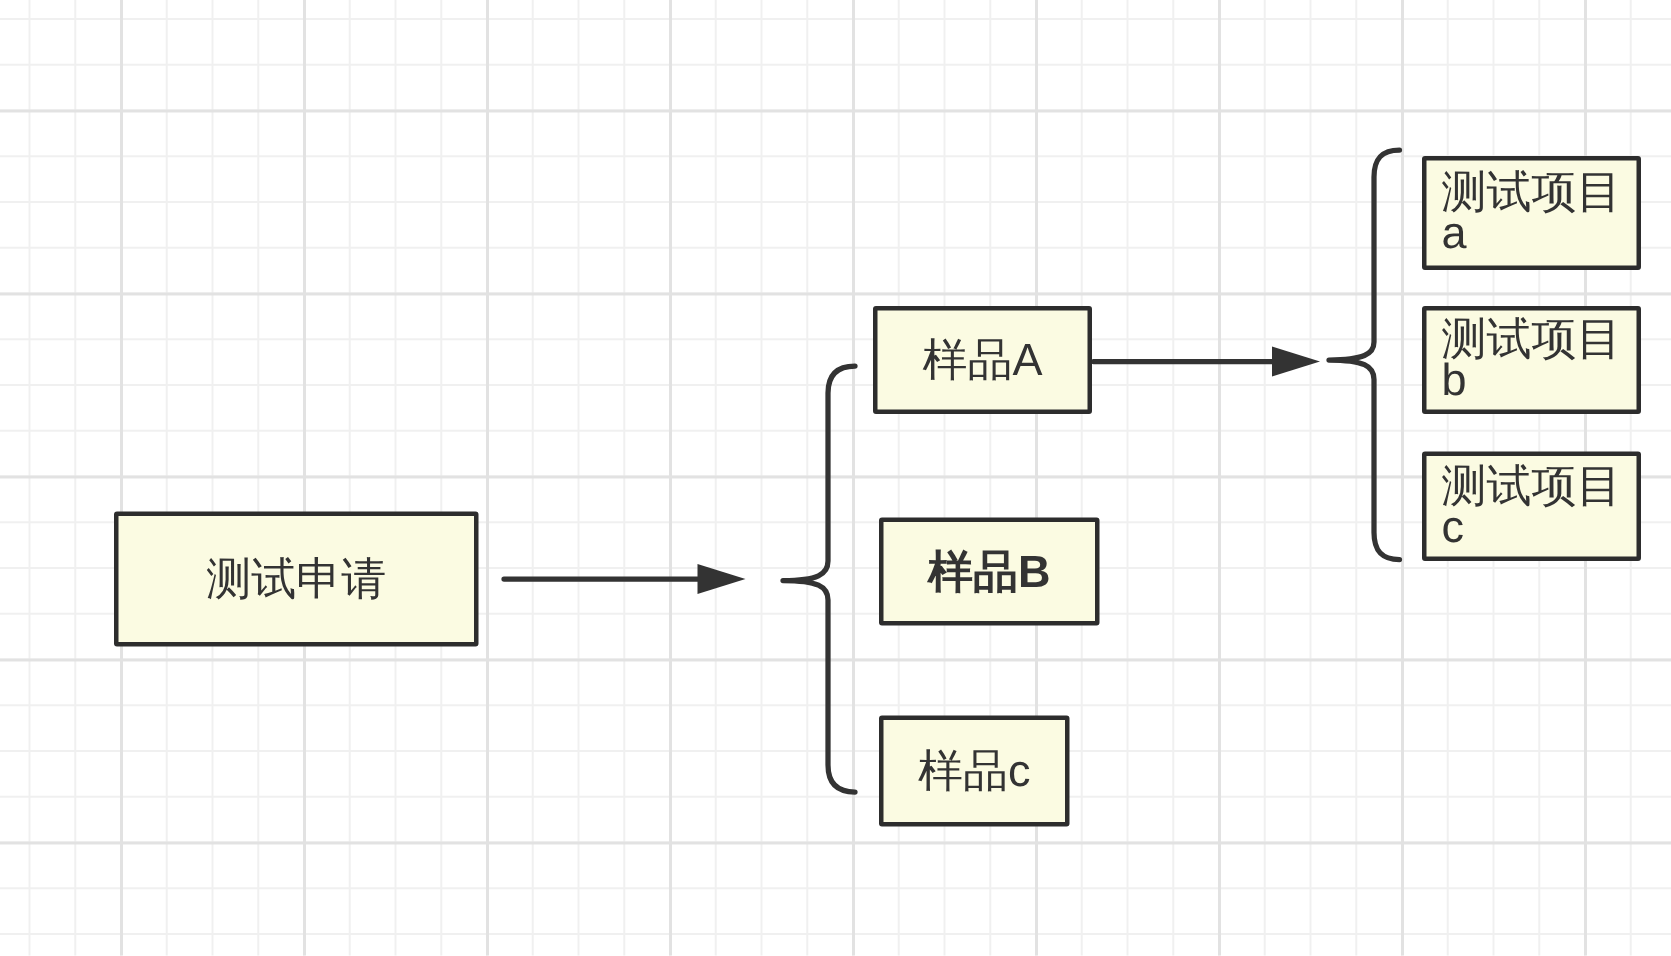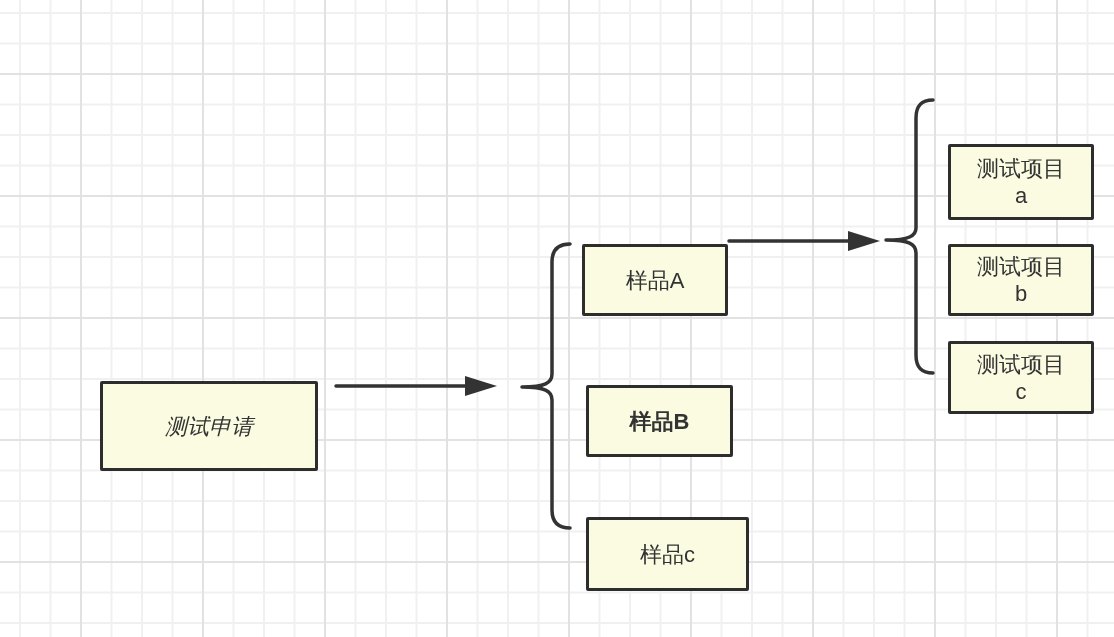--- a/index.html
+++ b/index.html
@@ -41,29 +41,27 @@
     fill: currentColor;
     stroke: none;
   }
   .node {
     position: absolute;
     box-sizing: border-box;
     background: var(--node-fill, #fbfbe2);
     border: 3px solid var(--node-border, #2d2d2d);
     border-radius: 2px;
     color: var(--text, #333333);
-    font-size: 22px;
+    font-size: 30px;
     line-height: 27px;
     display: flex;
     align-items: center;
     justify-content: center;
-    text-align: center;
     white-space: pre-line;
     cursor: default;
-    margin-top: 40px;
   }
 </style>
 </head>
 <body>
 
 <div class="canvas">
 
   <svg class="connectors" viewBox="0 0 1114 637" xmlns="http://www.w3.org/2000/svg">
 
     <g>
@@ -80,27 +78,27 @@
       <line class="stroke" x1="729" y1="241" x2="850" y2="241"></line>
       <polygon class="head" points="848,231 880,241 848,251"></polygon>
     </g>
 
     <path class="stroke" d="M 933 100 C 921 100 916 106 916 118 L 916 228
              C 916 236 909 240 886 240
              C 909 240 916 244 916 253 L 916 355
              C 916 367 921 373 933 373"></path>
   </svg>
 
-  <div class="node" style="left:100px;  top:341px; width:218px; height:90px;font-style:italic;">测试申请</div>
+  <div class="node" style="left:76px;  top:341px; width:243px; height:90px;">测试申请</div>
 
   <div class="node" style="left:582px; top:204px; width:146px; height:72px;">样品A</div>
 
   <div class="node" style="left:586px; top:345px; width:147px; height:72px;font-weight:bold;">样品B</div>
 
-  <div class="node" style="left:586px; top:477px; width:163px; height:74px;">样品c</div>
+  <div class="node" style="left:586px; top:477px; width:127px; height:74px;">样品c</div>
 
   <div class="node" style="left:948px; top:104px; width:146px; height:76px;">测试项目
 a</div>
 
   <div class="node" style="left:948px; top:204px; width:146px; height:72px;">测试项目
 b</div>
 
   <div class="node" style="left:948px; top:301px; width:146px; height:73px;">测试项目
 c</div>
 

